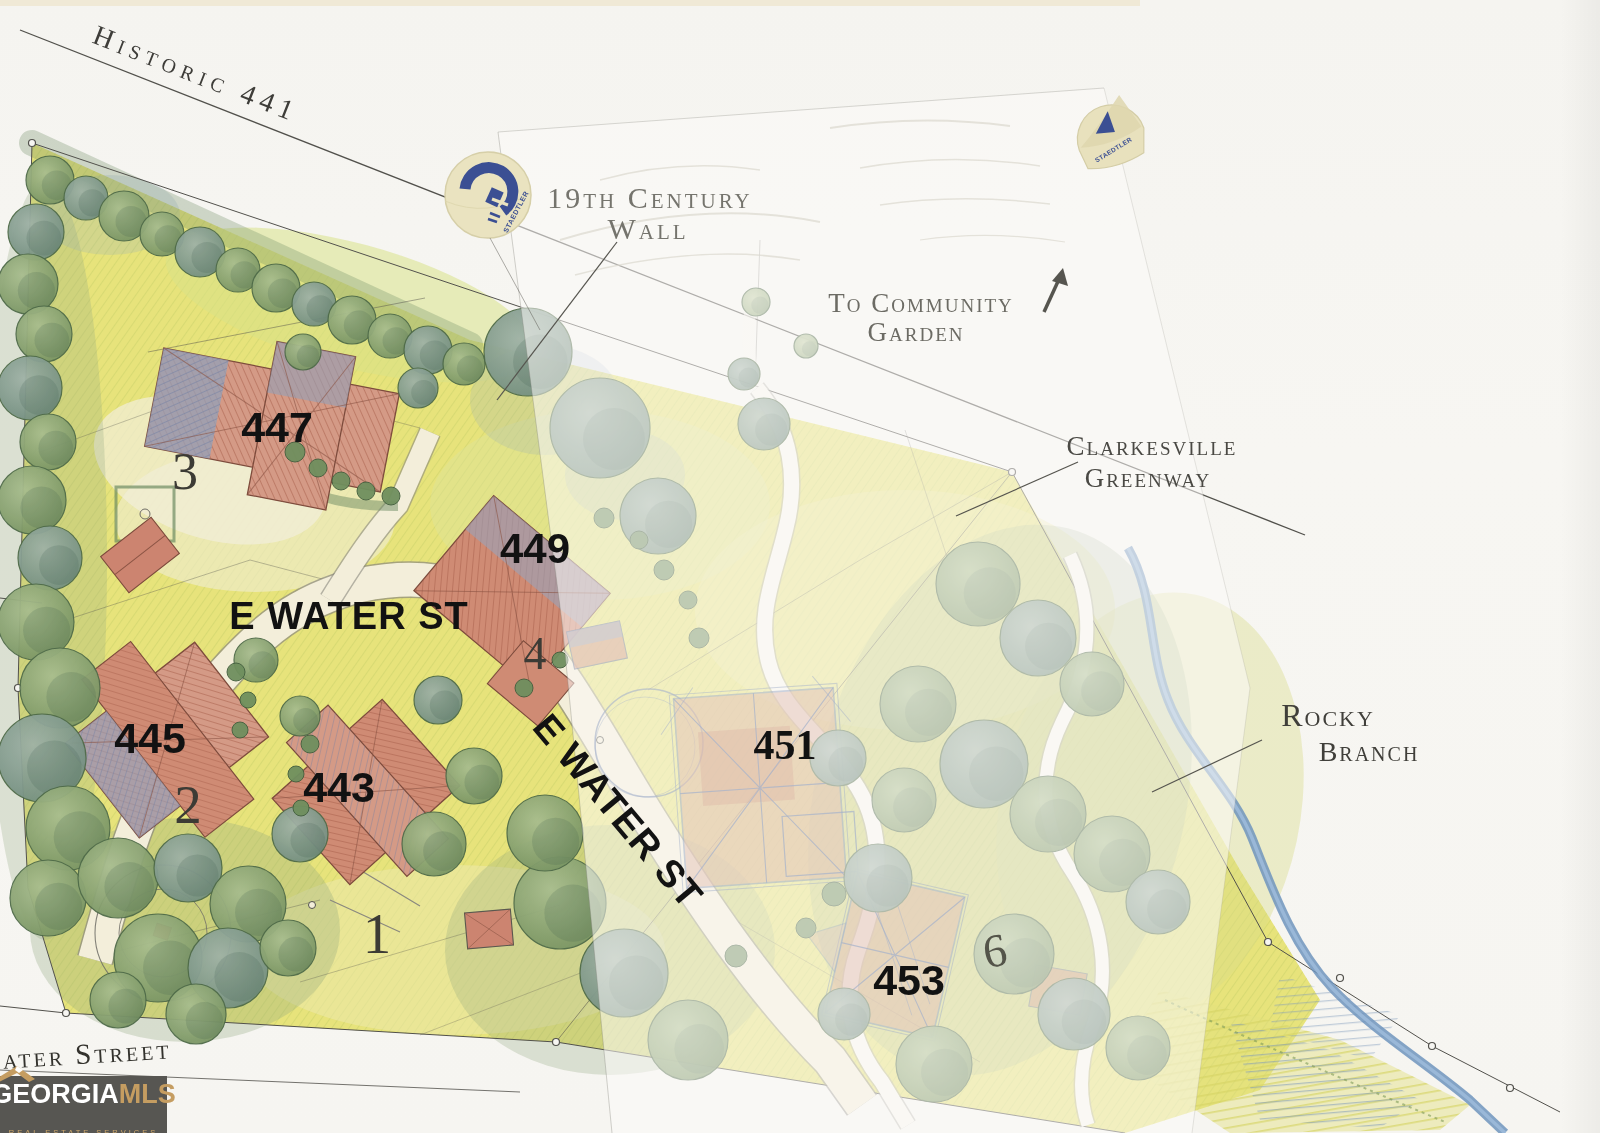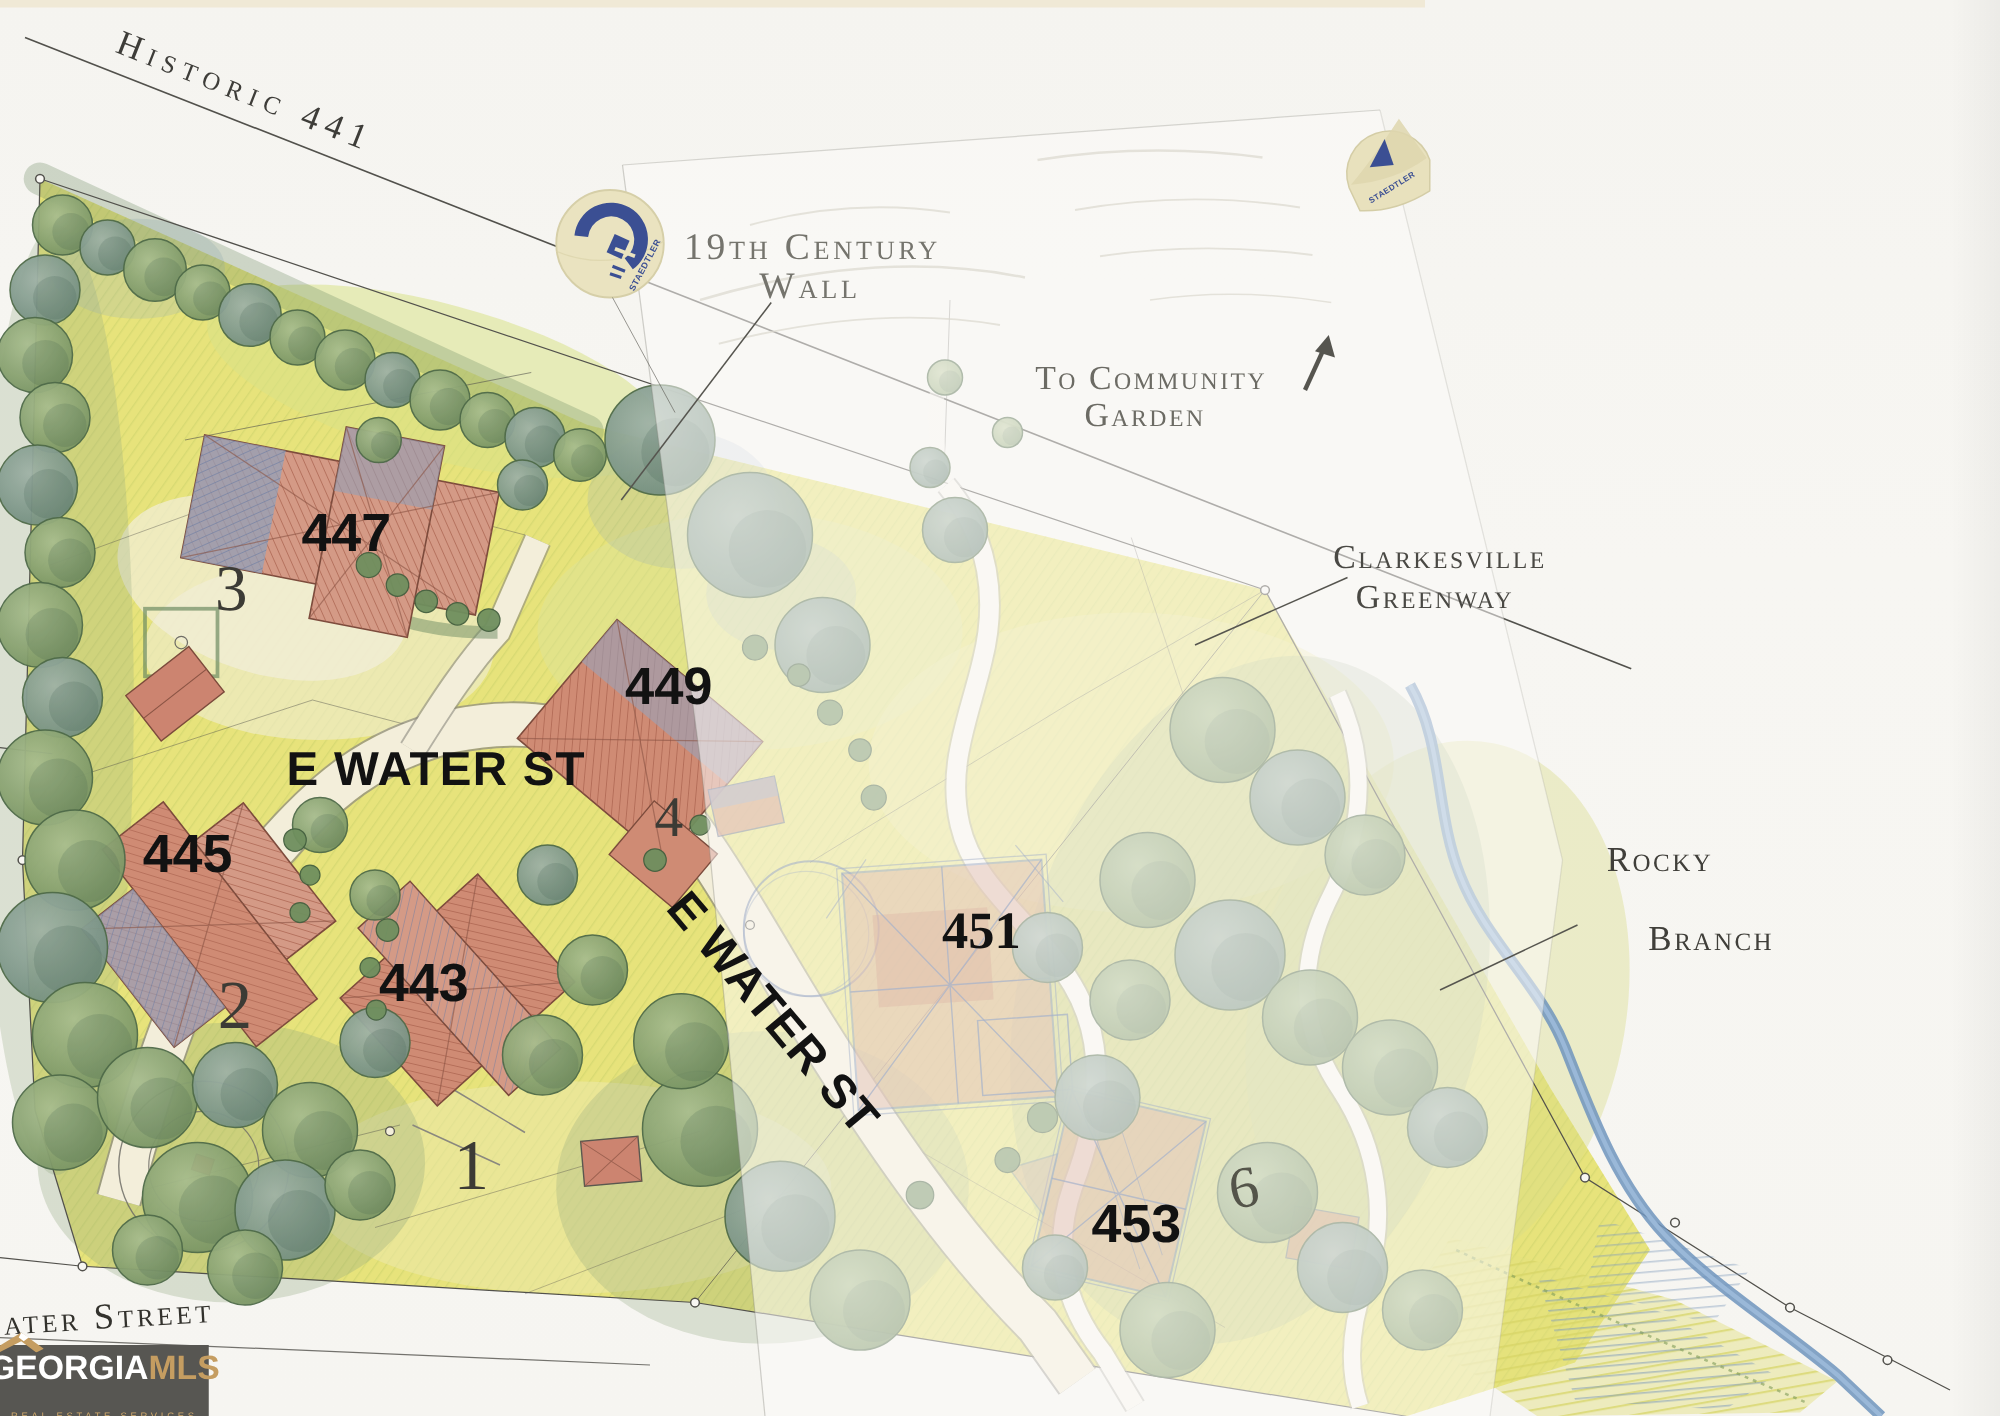--- a/index.html
+++ b/index.html
@@ -613,31 +613,31 @@
 
   <div class="lbl maplabel" style="left:650px;top:198px;font-size:30px;letter-spacing:3px;color:#75746d;">19th Century</div>
   <div class="lbl maplabel" style="left:648px;top:229px;font-size:30px;letter-spacing:3px;color:#75746d;">Wall</div>
 
   <div class="lbl maplabel" style="left:921px;top:303px;font-size:27px;letter-spacing:2px;color:#6c6b64;">To Community</div>
   <div class="lbl maplabel" style="left:916px;top:332px;font-size:27px;letter-spacing:2px;color:#6c6b64;">Garden</div>
 
   <div class="lbl maplabel" style="left:1152px;top:446px;font-size:27px;letter-spacing:2px;color:#4a4944;">Clarkesville</div>
   <div class="lbl maplabel" style="left:1148px;top:478px;font-size:27px;letter-spacing:2px;color:#4a4944;">Greenway</div>
 
-  <div class="lbl maplabel" style="left:1328px;top:689px;font-size:28px;letter-spacing:2px;color:#403f3a;">Rocky</div>
+  <div class="lbl maplabel" style="left:1328px;top:715px;font-size:32px;letter-spacing:2px;color:#403f3a;">Rocky</div>
   <div class="lbl maplabel" style="left:1327px;top:752px;font-size:28px;letter-spacing:2px;color:#403f3a;margin-left:42px;">Branch</div>
 
   <div class="lbl maplabel" style="left:72px;top:1055px;font-size:29px;letter-spacing:3px;color:#33322d;transform:translate(-50%,-50%) rotate(-3.5deg);">Water Street</div>
 
   <div class="lbl annot" style="left:349px;top:616px;font-size:38px;letter-spacing:1px;">E WATER ST</div>
   <div class="lbl annot" style="left:618px;top:811px;font-size:38px;letter-spacing:1px;transform:translate(-50%,-50%) rotate(50deg);">E WATER ST</div>
 
   <div class="lbl annot" style="left:277px;top:427px;font-size:43px;">447</div>
   <div class="lbl annot" style="left:523px;top:549px;font-size:42px;margin-left:12px;">449</div>
-  <div class="lbl annot" style="left:150px;top:684px;font-size:43px;">445</div>
+  <div class="lbl annot" style="left:150px;top:738px;font-size:43px;">445</div>
   <div class="lbl annot" style="left:339px;top:787px;font-size:43px;text-align:right;">443</div>
   <div class="lbl annot" style="left:785px;top:745px;font-size:42px;font-family:Liberation Serif, serif;">451</div>
   <div class="lbl annot" style="left:909px;top:980px;font-size:43px;">453</div>
 
   <div class="lbl lotnum" style="left:185px;top:472px;font-size:52px;">3</div>
   <div class="lbl lotnum" style="left:535px;top:654px;font-size:46px;">4</div>
   <div class="lbl lotnum" style="left:188px;top:804px;font-size:55px;">2</div>
   <div class="lbl lotnum" style="left:377px;top:933px;font-size:57px;">1</div>
   <div class="lbl lotnum" style="left:995px;top:951px;font-size:47px;color:rgba(62,61,53,0.85);transform:translate(-50%,-50%) rotate(-10deg);">6</div>
 

